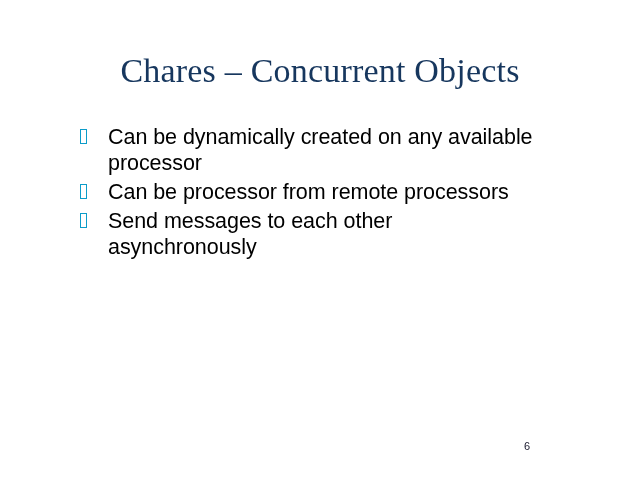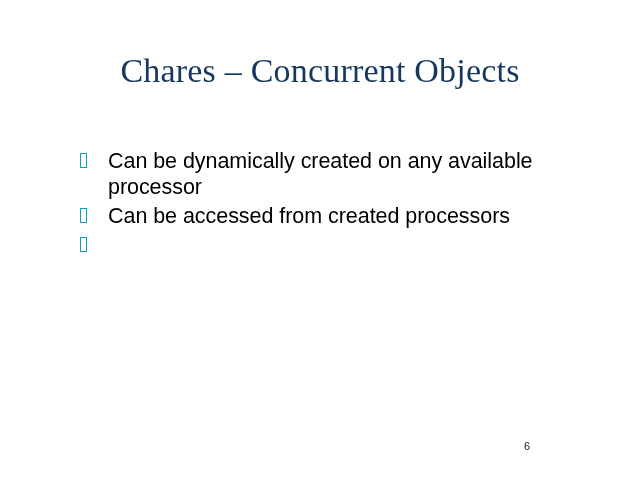--- a/index.html
+++ b/index.html
@@ -33,21 +33,21 @@
     line-height: 42px;
     color: #17375E;
     letter-spacing: 0.2px;
     white-space: nowrap;
   }
 
   
   #bullet-list {
     position: absolute;
     left: 80px;
-    top: 148px;
+    top: 124px;
     width: 536px;
   }
 
   .bullet-row {
     display: flex;
     align-items: flex-start;
     margin-bottom: 3px;
   }
 
   .bullet-marker {
@@ -113,27 +113,28 @@
       <span class="bullet-marker">
         <span class="tofu"></span>
       </span>
       <span class="bullet-text wrap-1">Can be dynamically created on any available processor</span>
     </div>
 
     <div class="bullet-row">
       <span class="bullet-marker">
         <span class="tofu"></span>
       </span>
-      <span class="bullet-text wrap-2">Can be accessed from created processors</span>
+      <span class="bullet-text wrap-2">Can be processor from remote processors</span>
     </div>
 
     <div class="bullet-row">
       <span class="bullet-marker">
         <span class="tofu"></span>
       </span>
+      <span class="bullet-text wrap-3">Send messages to each other asynchronously</span>
     </div>
 
 
   </div>
 
   <div id="page-number">6</div>
 
 </div>
 
 </body></html>

